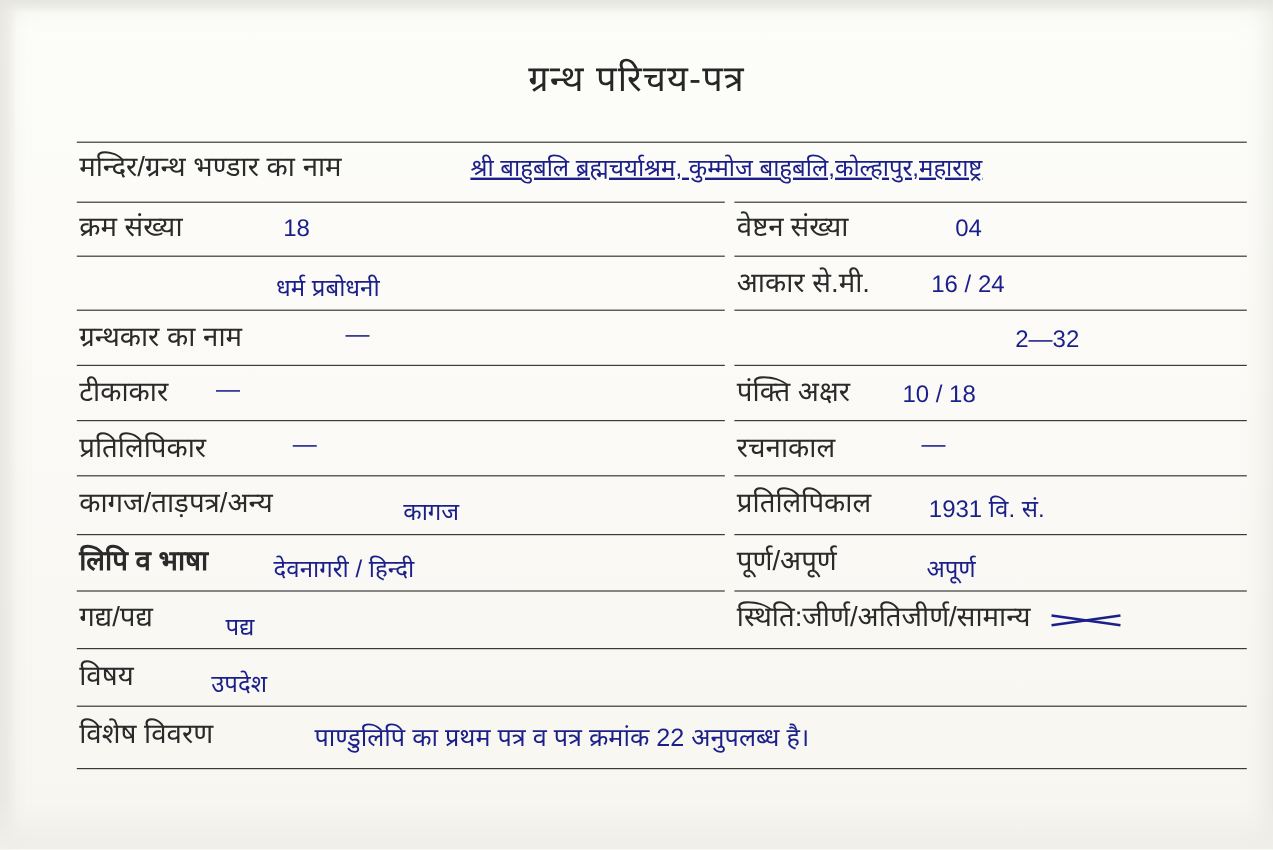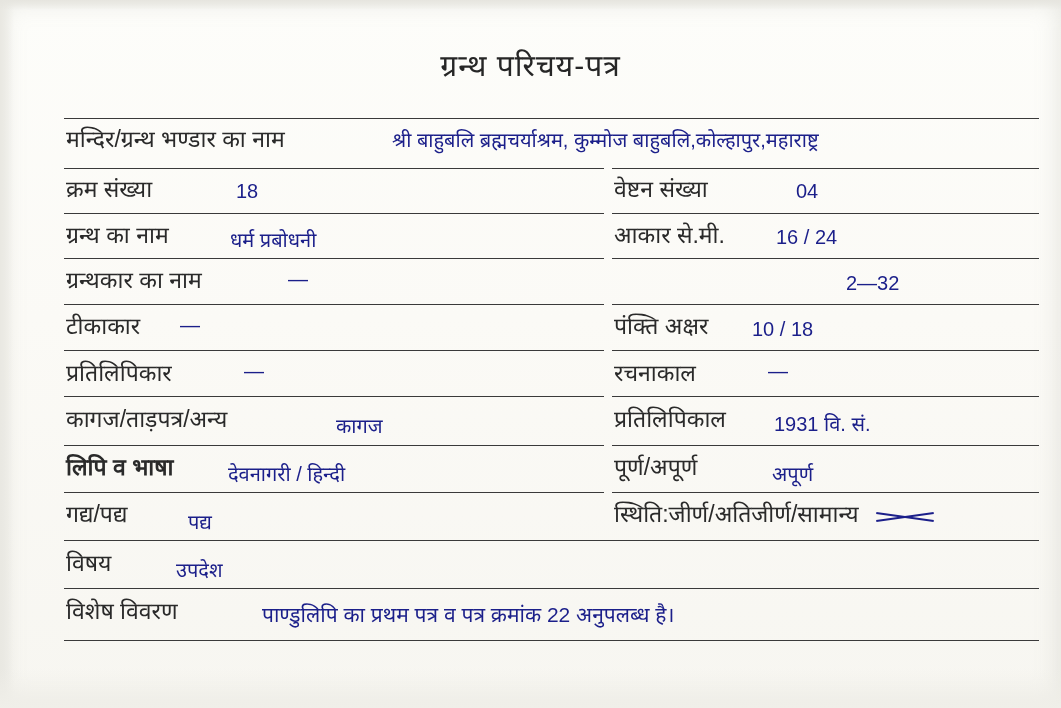--- a/index.html
+++ b/index.html
@@ -101,32 +101,31 @@
 <div id="sheet">
   <div id="paper"></div>
   <div class="edge-left"></div>
   <div class="edge-top"></div>
   <div class="edge-bottom"></div>
 
   <div class="title">ग्रन्थ परिचय-पत्र</div>
 
   <div class="rule" style="left:64px; top:118px; width:975px;"></div>
   <div class="printed" style="left:66px; top:122px; font-size:23px;">मन्दिर/ग्रन्थ भण्डार का नाम</div>
-  <div class="ink" style="left:392px; top:126px; font-size:20px;">श्री बाहुबलि ब्रह्मचर्याश्रम, कुम्मोज बाहुबलि,कोल्हापुर,महाराष्ट्र</div>
+  <div class="ink" style="left:392px; top:126px; font-size:20px;text-decoration:underline;">श्री बाहुबलि ब्रह्मचर्याश्रम, कुम्मोज बाहुबलि,कोल्हापुर,महाराष्ट्र</div>
 
   <div class="rule" style="left:64px; top:168px; width:540px;"></div>
   <div class="rule" style="left:612px; top:168px; width:427px;"></div>
   <div class="printed" style="left:66px; top:172px; font-size:23px;">क्रम संख्या</div>
   <div class="ink" style="left:236px; top:180px; font-size:20px;">18</div>
-  <div class="printed" style="left:614px; top:172px; font-size:23px;">वेष्टन संख्या</div>
+  <div class="printed" style="left:614px; top:172px; font-size:23px;font-family:Liberation Serif, serif;">वेष्टन संख्या</div>
   <div class="ink" style="left:796px; top:180px; font-size:20px;">04</div>
 
   <div class="rule" style="left:64px; top:213px; width:540px;"></div>
   <div class="rule" style="left:612px; top:213px; width:427px;"></div>
-  <div class="printed" style="left:66px; top:218px; font-size:23px;">ग्रन्थ का नाम</div>
   <div class="ink" style="left:230px; top:226px; font-size:20px;">धर्म प्रबोधनी</div>
   <div class="printed" style="left:614px; top:218px; font-size:23px;">आकार से.मी.</div>
   <div class="ink" style="left:776px; top:226px; font-size:20px;">16 / 24</div>
 
   <div class="rule" style="left:64px; top:258px; width:540px;"></div>
   <div class="rule" style="left:612px; top:258px; width:427px;"></div>
   <div class="printed" style="left:66px; top:263px; font-size:23px;">ग्रन्थकार का नाम</div>
   <div class="ink" style="left:288px; top:268px; font-size:20px;">—</div>
   <div class="ink" style="left:846px; top:272px; font-size:20px;">2—32</div>
 

